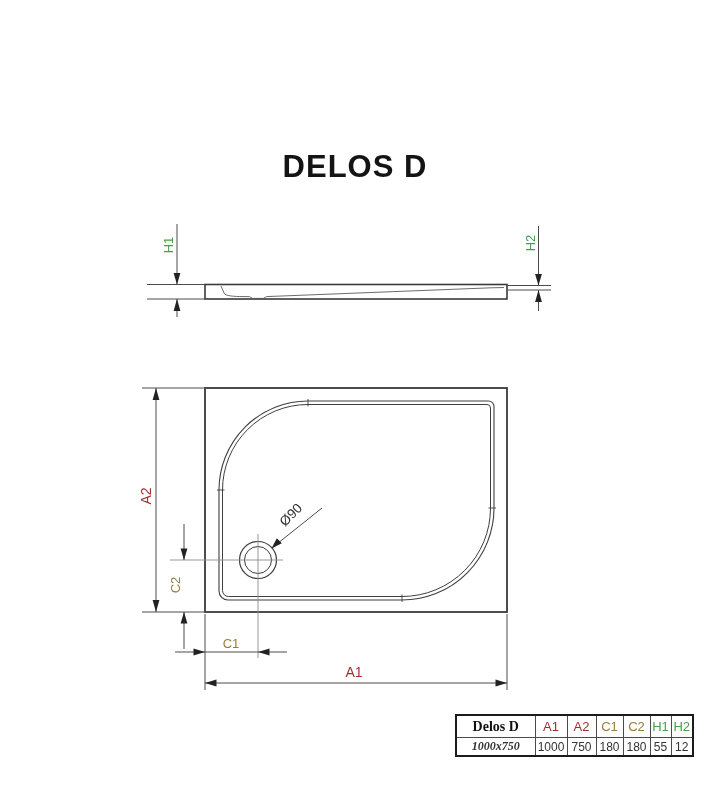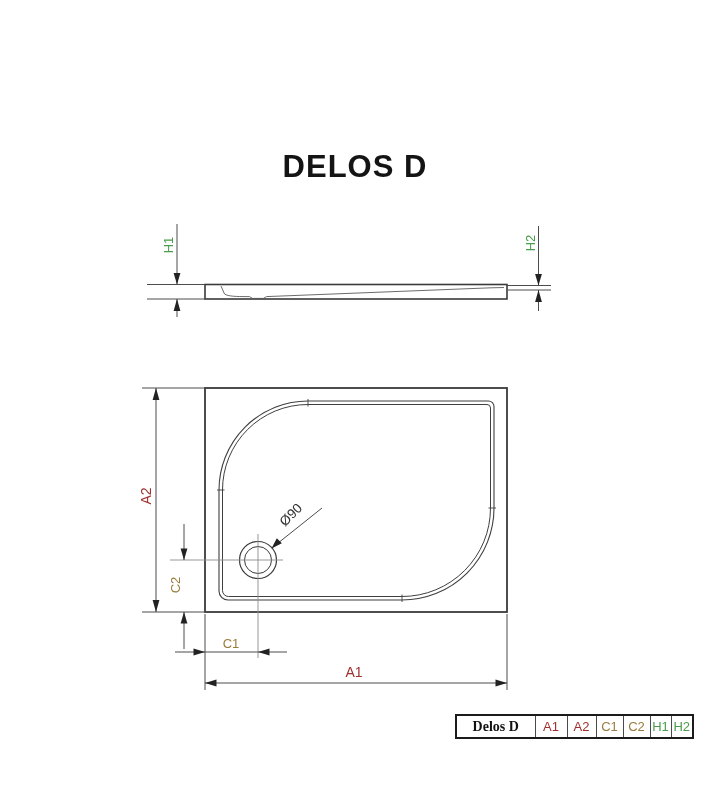--- a/index.html
+++ b/index.html
@@ -127,16 +127,25 @@
     <tbody>
         <tr class="hdr">
       <td class="cell-name">Delos D</td>
       <td class="col-a">A1</td>
       <td class="col-a">A2</td>
       <td class="col-c">C1</td>
       <td class="col-c">C2</td>
       <td class="col-h">H1</td>
       <td class="col-h">H2</td>
     </tr>
+    <tr class="val">
+      <td class="cell-size">1000x750</td>
+      <td>1000</td>
+      <td>750</td>
+      <td>180</td>
+      <td>180</td>
+      <td>55</td>
+      <td>12</td>
+    </tr>
   </tbody>
     </table>
 
 </div>
 
 </body></html>

